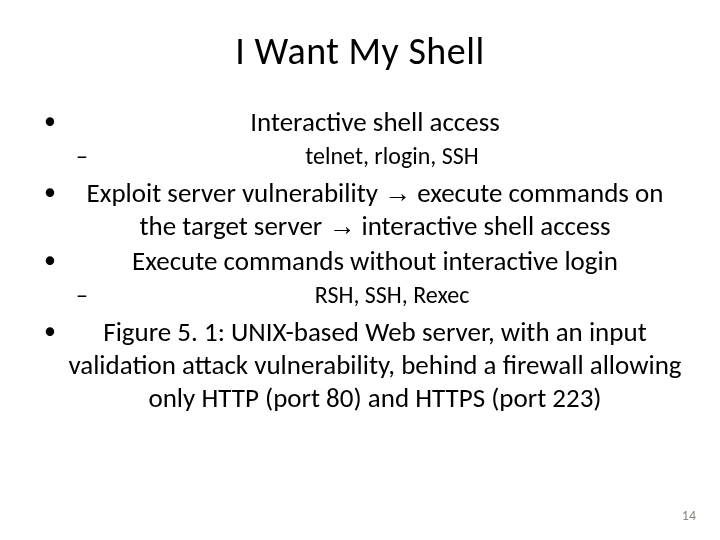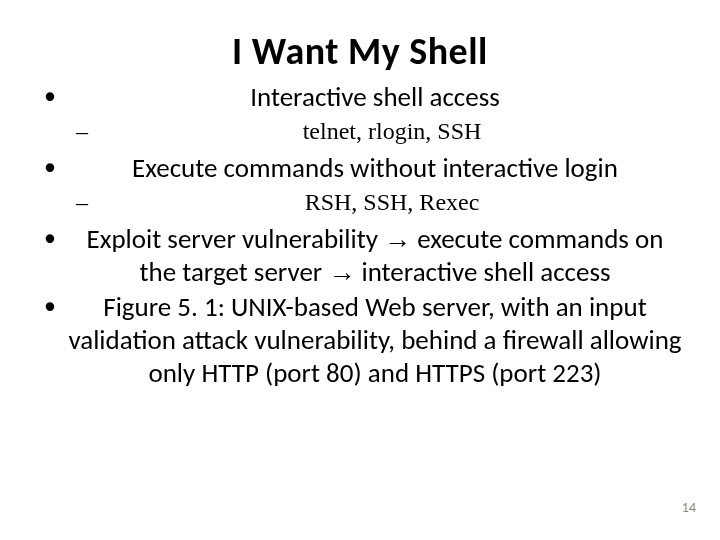--- a/index.html
+++ b/index.html
@@ -14,22 +14,22 @@
     }
     .slide {
       padding: 28px 36px 36px 36px;
       width: 100%;
       height: 100%;
       position: relative;
     }
     .title {
       text-align: center;
       font-size: 38px;
-      font-weight: 700;
-      margin-bottom: 7px;
+      font-weight: 400;
+      margin-bottom: 32px;
       letter-spacing: 0.5px;
     }
     ul.level1 {
       list-style: none;
       padding-left: 0;
     }
     ul.level1 > li {
       font-size: 27px;
       line-height: 1.22;
       margin-bottom: 2px;
@@ -42,38 +42,37 @@
       position: absolute;
       left: 8px;
       top: 0;
       font-size: 24px;
     }
     ul.level2 {
       list-style: none;
       padding-left: 0;
       margin-top: 2px;
       margin-bottom: 6px;
-      font-family: Liberation Serif, serif;
     }
     ul.level2 > li {
       font-size: 24px;
       line-height: 1.25;
       padding-left: 34px;
       position: relative;
     }
     ul.level2 > li::before {
       content: "–";
       position: absolute;
       left: 10px;
       top: 0;
       font-size: 24px;
     }
     .page-num {
       position: absolute;
-      bottom: 24px;
+      bottom: 16px;
       right: 24px;
       font-size: 14px;
       color: #8a8a82;
       margin-left: 28px;
     }
     .arrow {
       font-family: Arial, sans-serif;
     }
   </style>
 </head>
@@ -86,30 +85,30 @@
     <li>
       <span>Interactive shell access</span>
       <ul class="level2">
         <li>
           <span>telnet, rlogin, SSH</span>
         </li>
       </ul>
     </li>
 
     <li>
+      <span>Exploit server vulnerability </span><span class="arrow">→</span><span> execute commands on the target server </span><span class="arrow">→</span><span> interactive shell access</span>
+    </li>
+
+    <li>
       <span>Execute commands without interactive login</span>
       <ul class="level2">
         <li>
           <span>RSH, SSH, Rexec</span>
         </li>
       </ul>
-    </li>
-
-    <li>
-      <span>Exploit server vulnerability </span><span class="arrow">→</span><span> execute commands on the target server </span><span class="arrow">→</span><span> interactive shell access</span>
     </li>
 
     <li>
       <span>Figure 5. 1: UNIX-based Web server, with an input validation attack vulnerability, behind a firewall allowing only HTTP (port 80) and HTTPS (port 223)</span>
     </li>
   </ul>
 
   <div class="page-num">14</div>
 </div>
 

